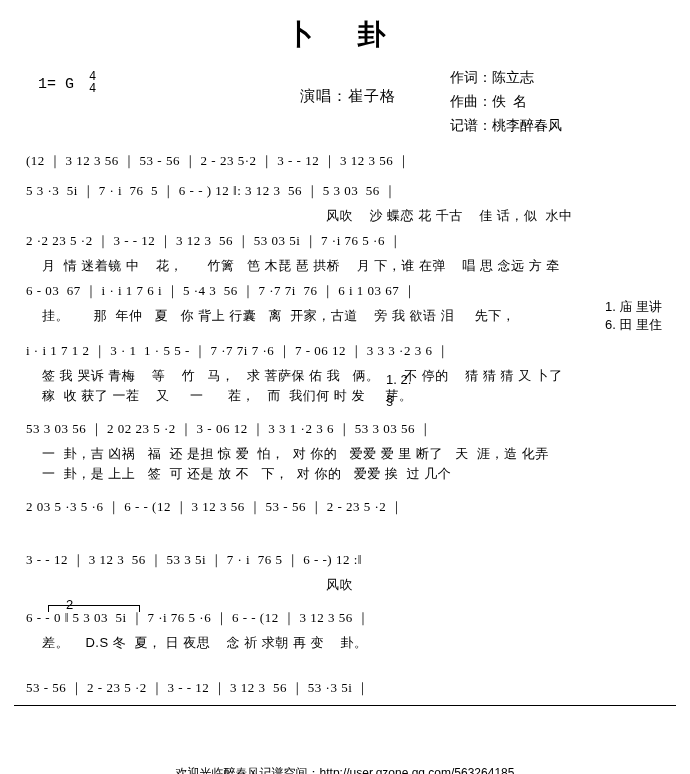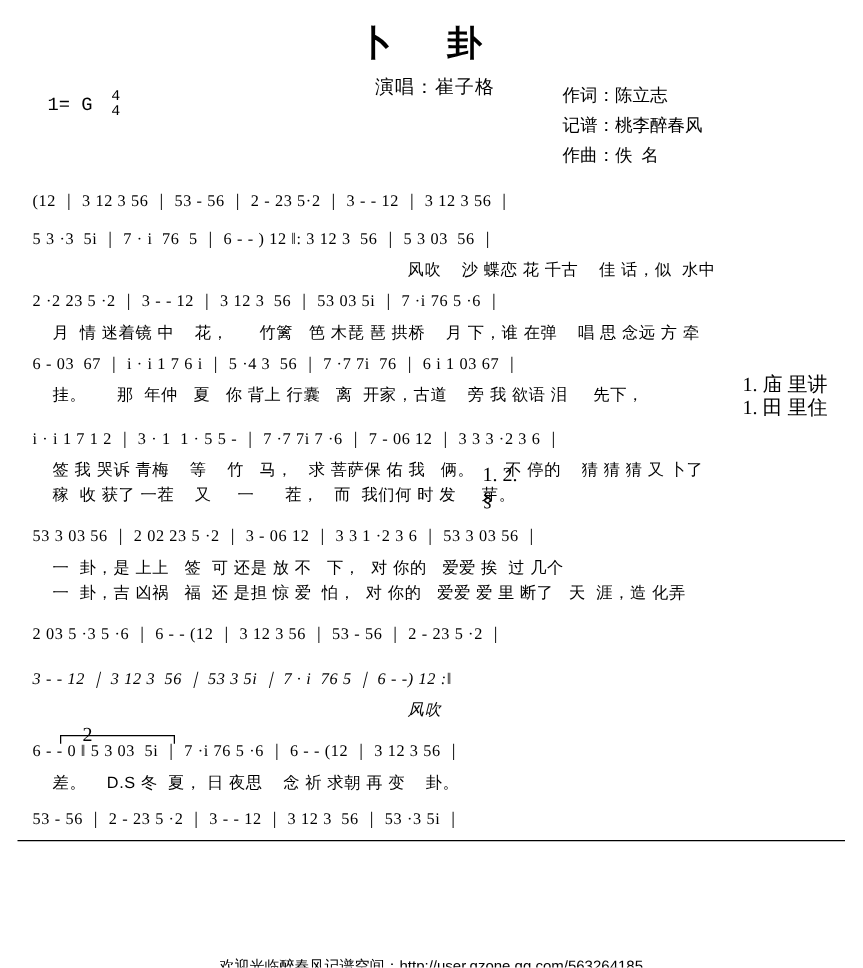--- a/index.html
+++ b/index.html
@@ -48,21 +48,21 @@
     font-size: 12px;
     line-height: 1.0;
     text-align: center;
     vertical-align: middle;
   }
   .meter .num { display: block; }
   .meter .den { display: block; }
   .singer {
     position: absolute;
     left: 300px;
-    top: 0;
+    top: 27px;
     font-size: 15px;
     letter-spacing: 1px;
   }
   .credits {
     position: absolute;
     right: 30px;
     top: 6px;
     font-size: 14px;
     line-height: 24px;
     text-align: left;
@@ -92,22 +92,22 @@
     line-height: 20px;
     letter-spacing: 0.5px;
     white-space: pre;
     font-family: "Liberation Sans", sans-serif;
   }
   .lyrics.indent3 { padding-left: 300px; }
   .lyrics.indent4 { padding-left: 16px; }
 
   .small-note {
     position: absolute;
-    font-size: 16px;
-    font-family: Liberation Serif, serif;
+    font-size: 13px;
+    font-family: Liberation Sans, sans-serif;
     white-space: pre;
   }
   .footer {
     position: absolute;
     left: 0;
     bottom: 8px;
     width: 690px;
     text-align: center;
     font-size: 12px;
     font-family: "Liberation Sans", sans-serif;
@@ -137,22 +137,22 @@
     <div class="key-sig">
       <span>1= G</span>
       <span class="meter">
         <span class="num">4</span>
         <span class="den">4</span>
       </span>
     </div>
     <div class="singer">演唱：崔子格</div>
     <div class="credits">
       <div>作词：陈立志</div>
+      <div>作曲：佚  名</div>
       <div>记谱：桃李醉春风</div>
-      <div>作曲：佚  名</div>
     </div>
   </div>
 
   <div class="staff">
 
     <div class="line">
       <div class="notes">(12 ｜ 3 12 3 56 ｜ 53 - 56 ｜ 2 - 23 5·2 ｜ 3 - - 12 ｜ 3 12 3 56 ｜</div>
       <div class="lyrics"></div>
     </div>
 
@@ -163,54 +163,54 @@
 
     <div class="line">
       <div class="notes">2 ·2 23 5 ·2 ｜ 3 - - 12 ｜ 3 12 3  56 ｜ 53 03 5i ｜ 7 ·i 76 5 ·6 ｜</div>
       <div class="lyrics indent4">月  情 迷着镜 中    花，      竹篱   笆 木琵 琶 拱桥    月 下，谁 在弹    唱 思 念远 方 牵</div>
     </div>
 
     <div class="line">
       <div class="notes">6 - 03  67 ｜ i · i 1 7 6 i ｜ 5 ·4 3  56 ｜ 7 ·7 7i  76 ｜ 6 i 1 03 67 ｜</div>
       <div class="lyrics indent4">挂。      那  年仲   夏   你 背上 行囊   离  开家，古道    旁 我 欲语 泪     先下，</div>
       <div class="small-note" style="right: 14px; top: 22px;">1. 庙 里讲</div>
-      <div class="small-note" style="right: 14px; top: 40px;">1. 田 里住</div>
+      <div class="small-note" style="right: 14px; top: 40px;">6. 田 里住</div>
     </div>
 
     <div class="line" style="margin-top:10px;">
       <div class="notes">i · i 1 7 1 2 ｜ 3 · 1  1 · 5 5 - ｜ 7 ·7 7i 7 ·6 ｜ 7 - 06 12 ｜ 3 3 3 ·2 3 6 ｜</div>
       <div class="lyrics indent4">签 我 哭诉 青梅    等    竹   马，   求 菩萨保 佑 我   俩。      不 停的    猜 猜 猜 又 卜了</div>
       <div class="lyrics indent4">稼  收 获了 一茬    又     一      茬，   而  我们何 时 发     芽。</div>
       <div class="small-note" style="left: 372px; top: 36px;">1. 2.</div>
       <div class="small-note" style="left: 372px; top: 56px;">§</div>
     </div>
 
     <div class="line" style="margin-top:8px;">
       <div class="notes">53 3 03 56 ｜ 2 02 23 5 ·2 ｜ 3 - 06 12 ｜ 3 3 1 ·2 3 6 ｜ 53 3 03 56 ｜</div>
+      <div class="lyrics indent4">一  卦，吉 凶祸   福  还 是担 惊 爱  怕，  对 你的   爱爱 爱 里 断了   天  涯，造 化弄</div>
       <div class="lyrics indent4">一  卦，是 上上   签  可 还是 放 不   下，  对 你的   爱爱 挨  过 几个</div>
-      <div class="lyrics indent4">一  卦，吉 凶祸   福  还 是担 惊 爱  怕，  对 你的   爱爱 爱 里 断了   天  涯，造 化弄</div>
     </div>
 
     <div class="line" style="margin-top:8px;">
       <div class="notes">2 03 5 ·3 5 ·6 ｜ 6 - - (12 ｜ 3 12 3 56 ｜ 53 - 56 ｜ 2 - 23 5 ·2 ｜</div>
     </div>
 
-    <div class="line" style="margin-top:6px;font-style:italic;">
+    <div class="line" style="margin-top:23px;">
       <div class="notes">3 - - 12 ｜ 3 12 3  56 ｜ 53 3 5i ｜ 7 · i  76 5 ｜ 6 - -) 12 :‖</div>
       <div class="lyrics indent3">风吹</div>
     </div>
 
     <div class="line" style="margin-top:8px;">
       <div class="small-note" style="left: 52px; top: -6px;">2</div>
       <div class="bracket" style="left: 34px; top: 2px; width: 90px;"></div>
       <div class="notes">6 - - 0 ‖ 5 3 03  5i ｜ 7 ·i 76 5 ·6 ｜ 6 - - (12 ｜ 3 12 3 56 ｜</div>
       <div class="lyrics indent4">差。    D.S 冬  夏， 日 夜思    念 祈 求朝 再 变    卦。</div>
     </div>
 
-    <div class="line" style="margin-top:4px;">
+    <div class="line" style="margin-top:20px;">
       <div class="notes">53 - 56 ｜ 2 - 23 5 ·2 ｜ 3 - - 12 ｜ 3 12 3  56 ｜ 53 ·3 5i ｜</div>
     </div>
 
 
   </div>
 
   <hr class="hr">
   <div class="footer">欢迎光临醉春风记谱空间：http://user.qzone.qq.com/563264185</div>
 
 </div>

